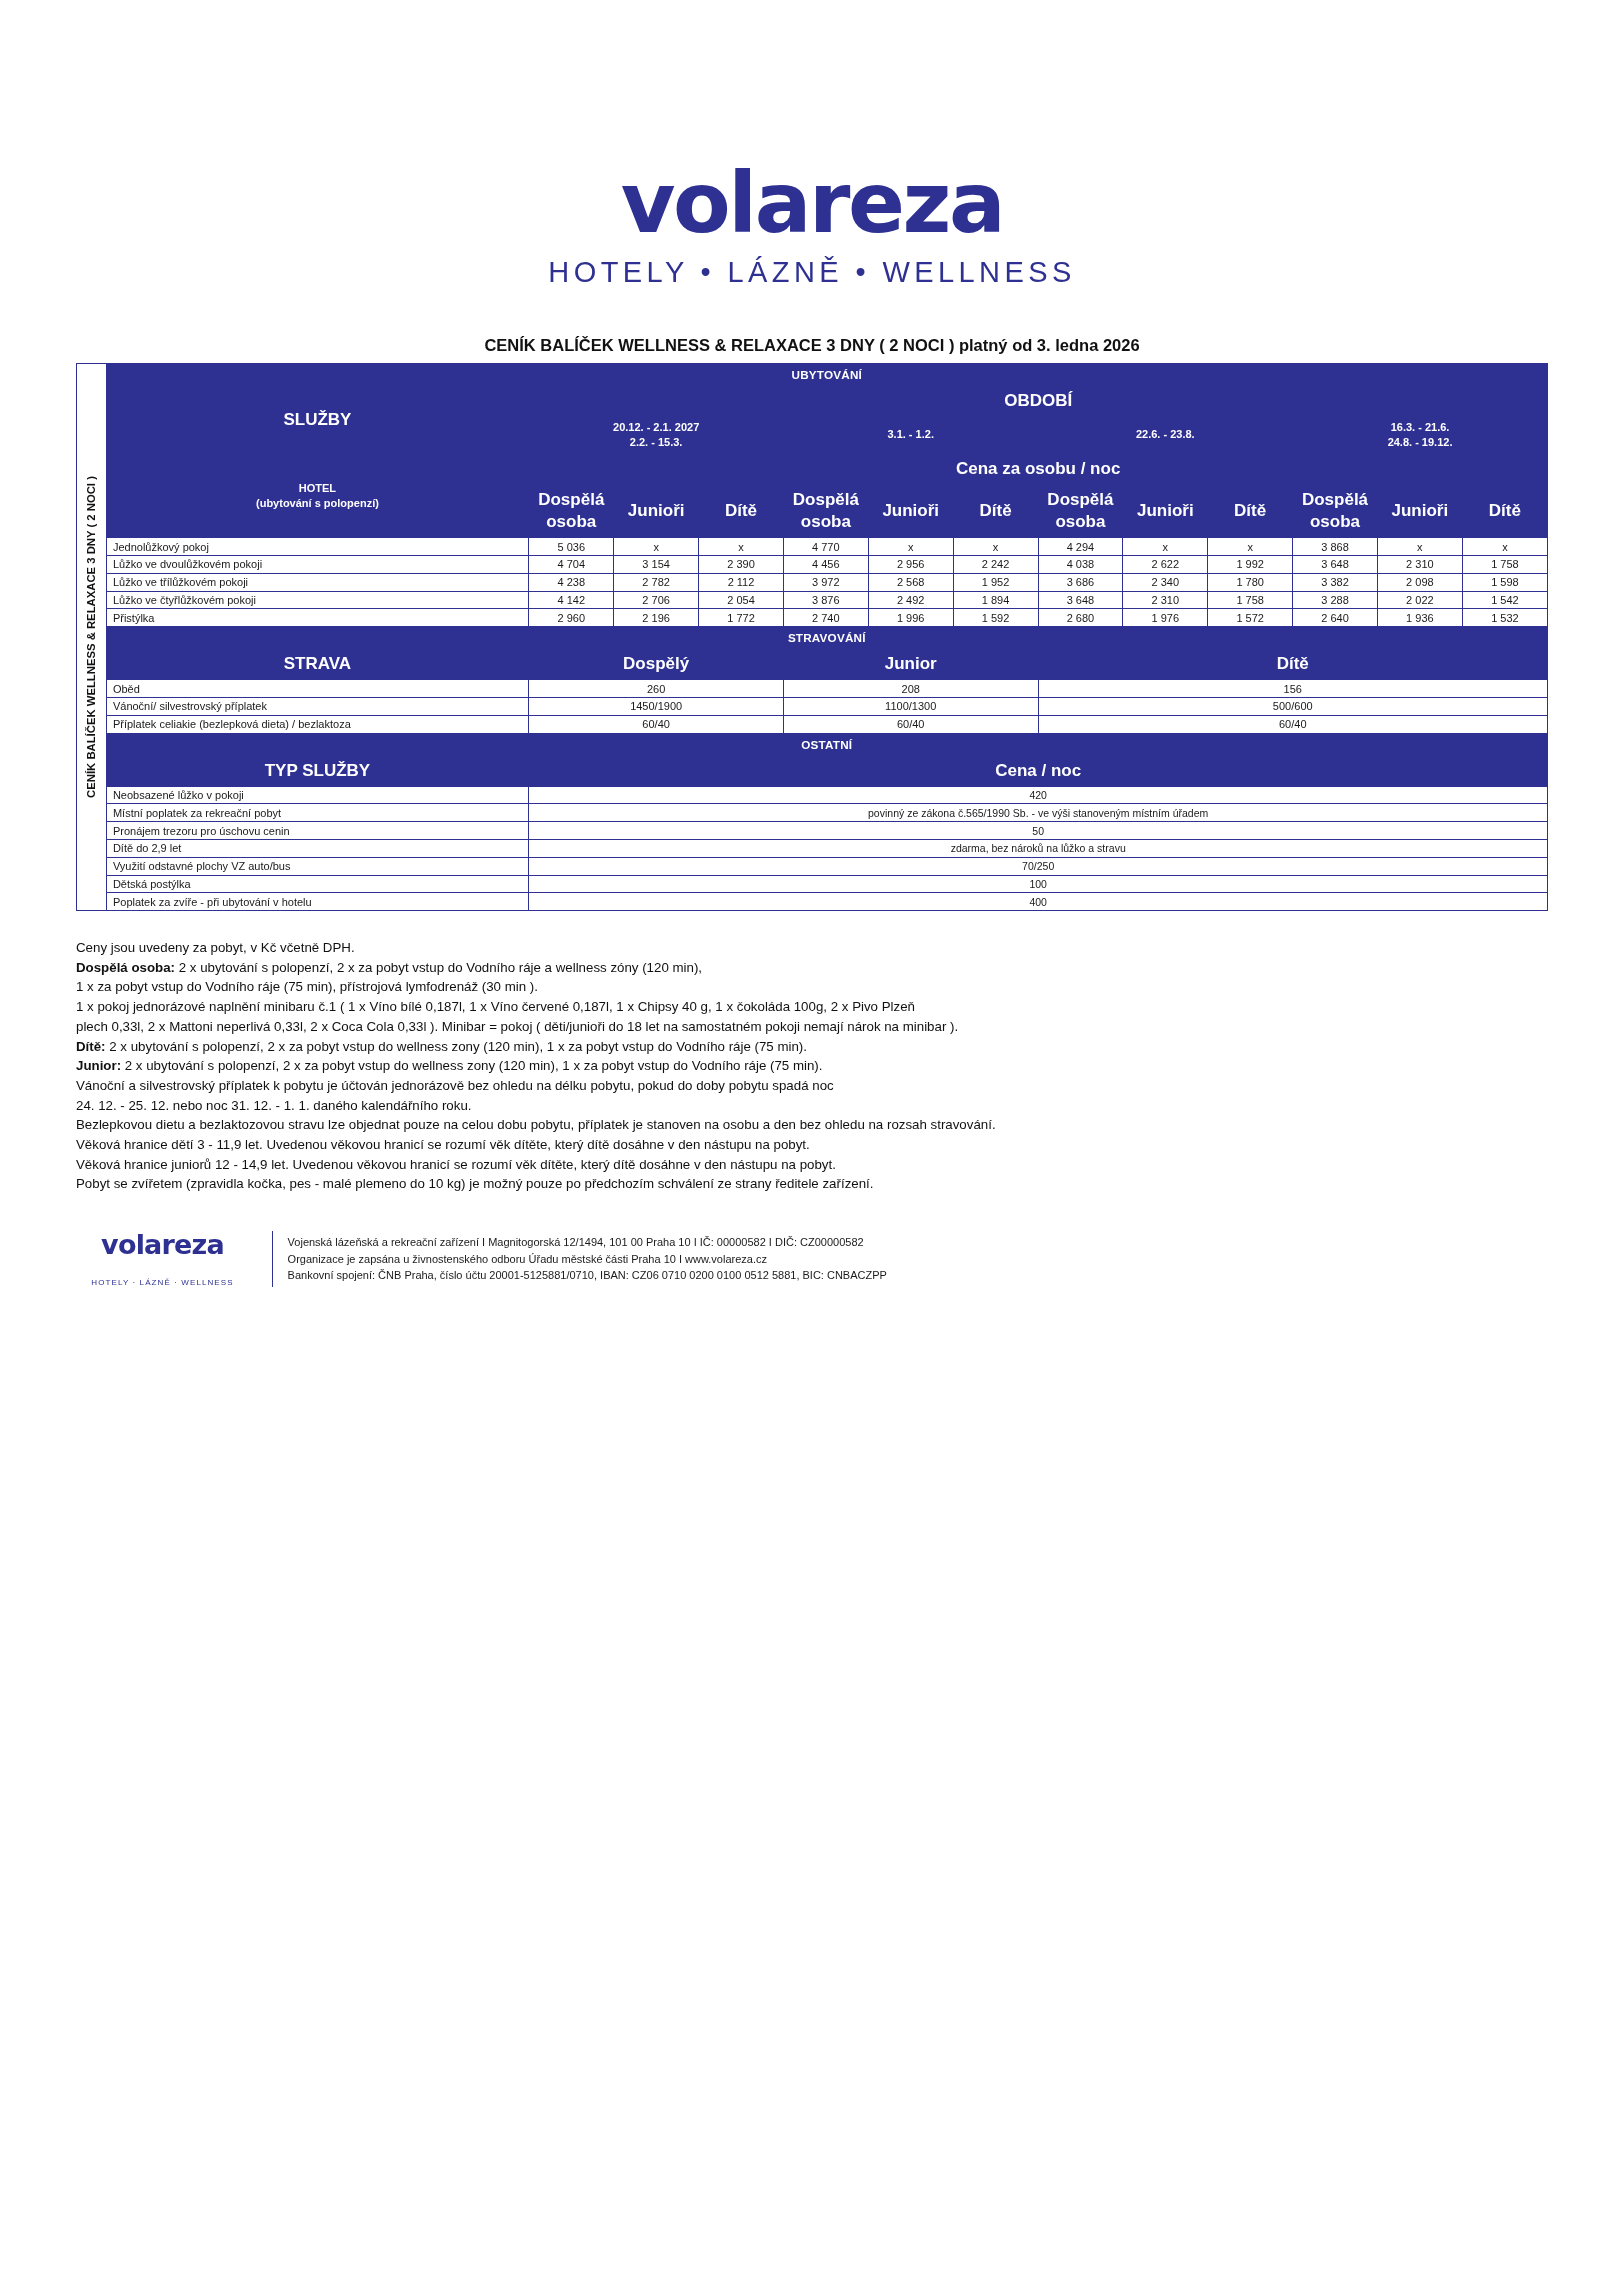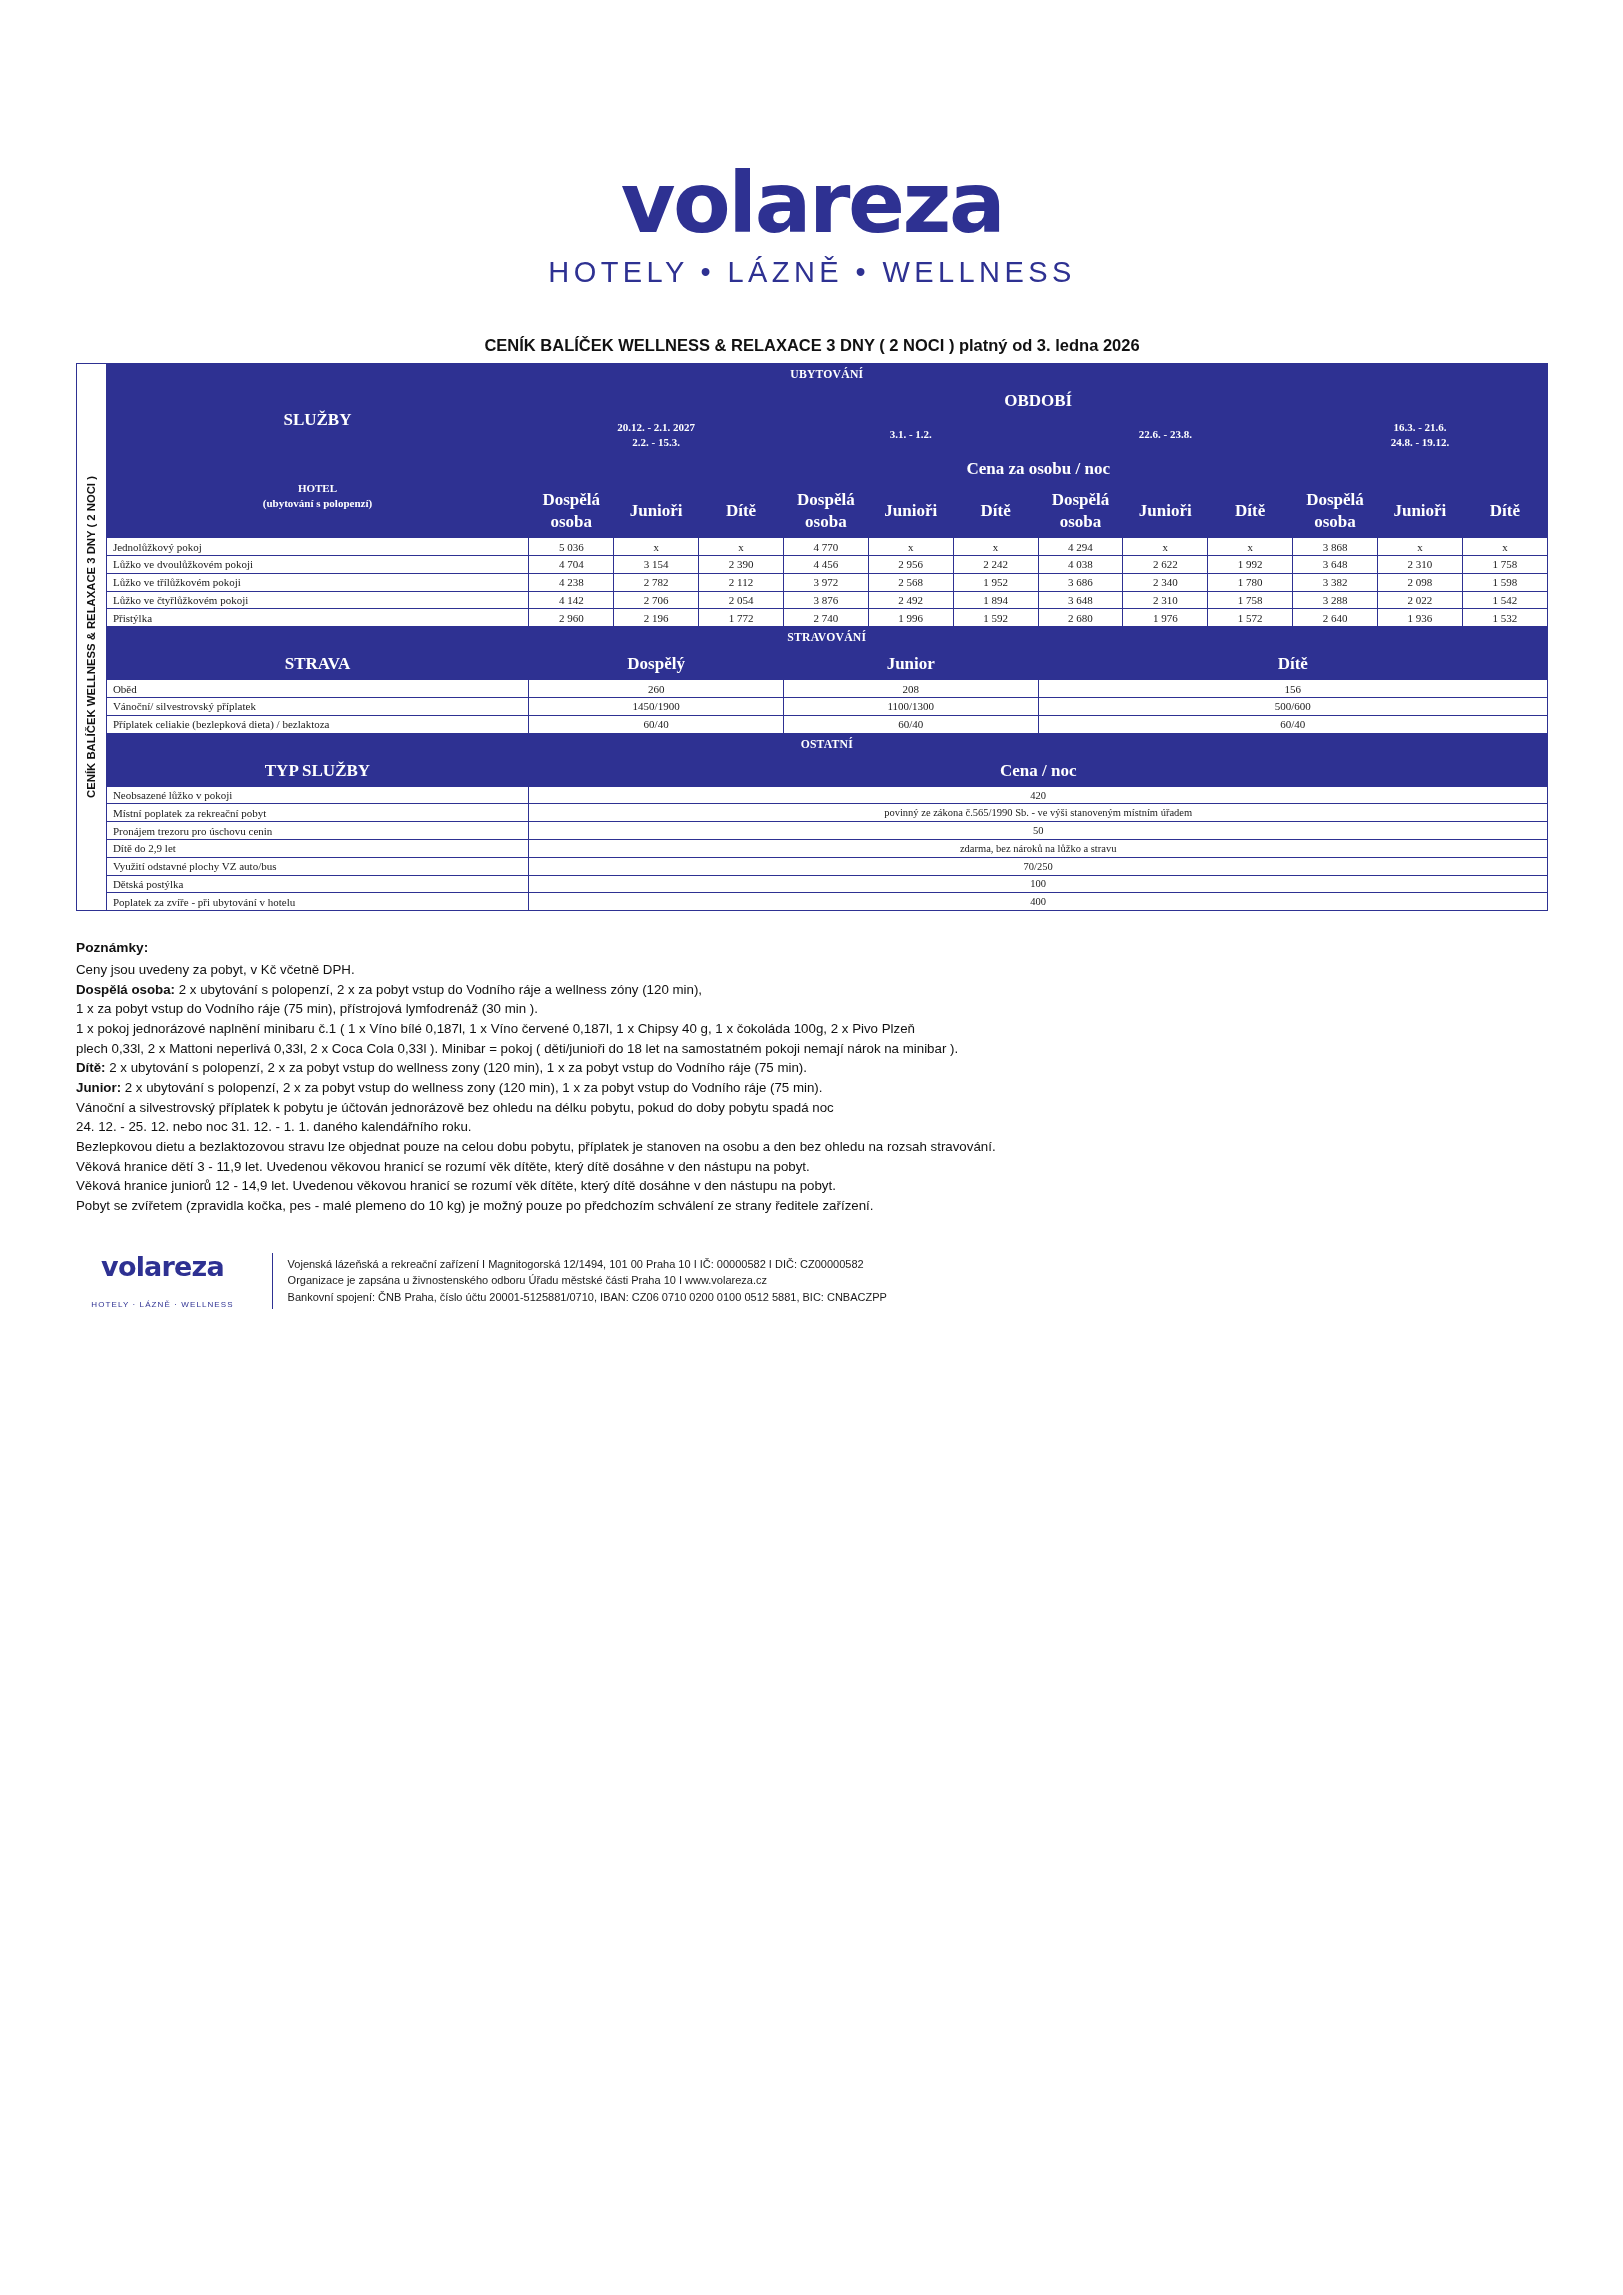--- a/index.html
+++ b/index.html
@@ -76,21 +76,20 @@
     white-space: nowrap;
     font-size: 11.3px;
     font-weight: bold;
     color: #111;
   }
   table.price {
     border-collapse: collapse;
     width: 1466px;
     table-layout: fixed;
     font-size: 11.3px;
-    font-family: Liberation Serif, serif;
   }
   table.price td, table.price th {
     border: 0.8px solid #2e3192;
     padding: 2.4px 4px;
     vertical-align: middle;
     background: #fff;
   }
   .bandhead {
     background: #2e3192 !important;
     color: #ffffff;
@@ -425,21 +424,20 @@
         </tr>
         <tr>
           <td class="rowlabel">Poplatek za zvíře - při ubytování v hotelu</td>
           <td class="celltext" colspan="12">400</td>
         </tr>
       </tbody>
     </table>
   </div>
 
   <div class="notes">
-    <div class="hd">Poznámky:</div>
     <p><b></b><span>Ceny jsou uvedeny za pobyt, v Kč včetně DPH.</span></p>
     <p><b>Dospělá osoba:</b><span> 2 x ubytování s polopenzí, 2 x za pobyt vstup do Vodního ráje a wellness zóny (120 min),</span></p>
     <p><b></b><span> 1 x za pobyt vstup do Vodního ráje (75 min), přístrojová lymfodrenáž (30 min ).</span></p>
     <p><b></b><span>1 x pokoj jednorázové naplnění minibaru č.1 ( 1 x Víno bílé 0,187l, 1 x Víno červené 0,187l, 1 x Chipsy 40 g, 1 x čokoláda 100g, 2 x Pivo Plzeň</span></p>
     <p><b></b><span>plech 0,33l, 2 x Mattoni neperlivá 0,33l, 2 x Coca Cola 0,33l ). Minibar = pokoj ( děti/junioři do 18 let na samostatném pokoji nemají nárok na minibar ).</span></p>
     <p><b>Dítě:</b><span> 2 x ubytování s polopenzí, 2 x za pobyt vstup do wellness zony (120 min), 1 x za pobyt vstup do Vodního ráje (75 min).</span></p>
     <p><b>Junior:</b><span> 2 x ubytování s polopenzí, 2 x za pobyt vstup do wellness zony (120 min), 1 x za pobyt vstup do Vodního ráje (75 min).</span></p>
     <p><b></b><span>Vánoční a silvestrovský příplatek k pobytu je účtován jednorázově bez ohledu na délku pobytu, pokud do doby pobytu spadá noc</span></p>
     <p><b></b><span> 24. 12. - 25. 12. nebo noc 31. 12. - 1. 1. daného kalendářního roku.</span></p>
     <p><b></b><span>Bezlepkovou dietu a bezlaktozovou stravu lze objednat pouze na celou dobu pobytu, příplatek je stanoven na osobu a den bez ohledu na rozsah stravování.</span></p>

